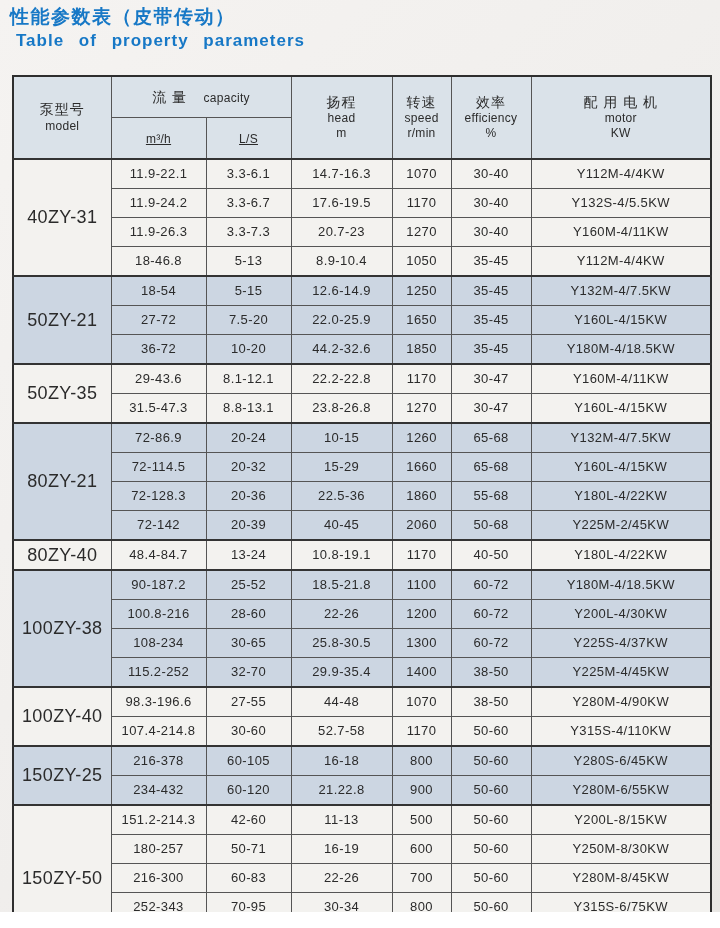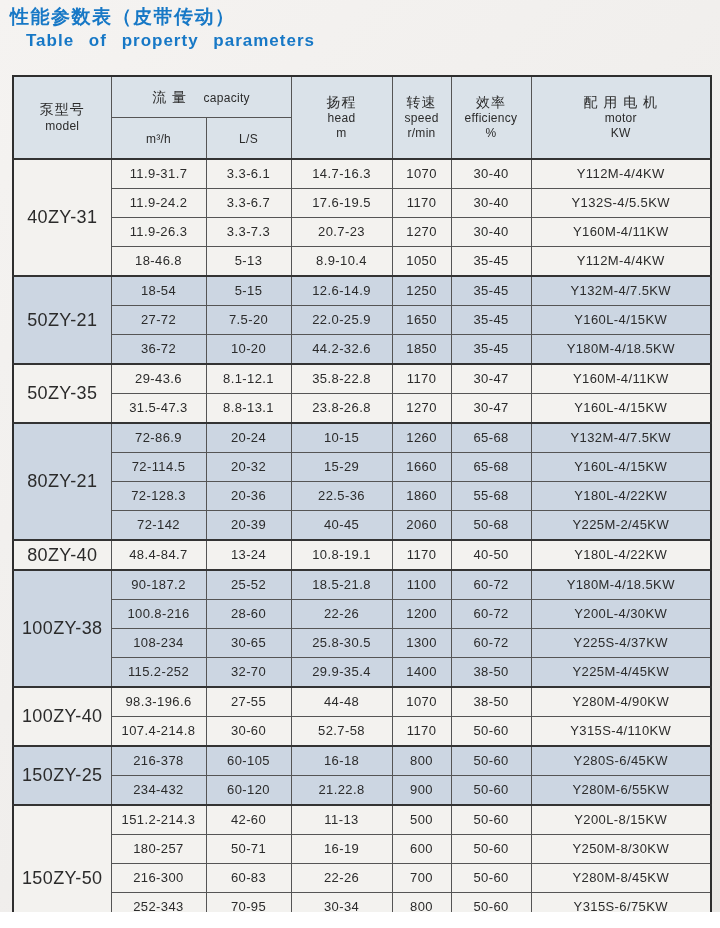--- a/index.html
+++ b/index.html
@@ -11,21 +11,21 @@
     font-family: "Liberation Sans", "DejaVu Sans", sans-serif;
     overflow: hidden;
   }
   .title-zh {
     position: absolute; left: 10px; top: 4px; margin: 0;
     font-size: 19px; font-weight: bold;
     color: var(--accent, #1778c6);
     letter-spacing: 1.5px;
   }
   .title-en {
-    position: absolute; left: 26px; top: 31px; margin: 0;
+    position: absolute; left: 16px; top: 31px; margin: 0;
     font-size: 17px; font-weight: bold;
     color: var(--accent, #1778c6);
     letter-spacing: 1px; word-spacing: 9px;
   }
   table.params {
     position: absolute; left: 12px; top: 75px;
     width: 698px;
     border-collapse: collapse;
     table-layout: fixed;
     border: 2px solid #2e2e2e;
@@ -36,21 +36,21 @@
     text-align: center;
     vertical-align: middle;
     padding: 0;
     font-weight: normal;
     line-height: 1.25;
     overflow: hidden;
     white-space: nowrap;
   }
   .params thead th { background: var(--header-bg, #dae2e9); }
   .params thead tr.h1 th { height: 40px; }
-  .params thead tr.h2 th { height: 40px; }
+  .params thead tr.h2 th { height: 40px; text-decoration: underline; }
   .params thead { border-bottom: 2px solid #333; }
   .zh { font-size: 14px; letter-spacing: 1px; }
   .en { font-size: 12px; letter-spacing: 0.3px; }
   .params tbody td { height: 28px; font-size: 13px; letter-spacing: 0.4px; }
   .params tbody tr.plain td  { background: var(--plain-row, #f3f2ef); }
   .params tbody tr.shaded td { background: var(--shaded-row, #ccd6e2); }
   .params tbody tr.group-start td { border-top: 2px solid #333; }
   .params td.model-cell { font-size: 18px; }
 </style>
 </head>
@@ -107,21 +107,21 @@
           <span class="en">m³/h</span>
         </th>
         <th>
           <span class="en">L/S</span>
         </th>
       </tr>
     </thead>
     <tbody>
         <tr class="plain group-start">
           <td rowspan="4" class="model-cell">40ZY-31</td>
-          <td>11.9-31.7</td>
+          <td>11.9-22.1</td>
           <td>3.3-6.1</td>
           <td>14.7-16.3</td>
           <td>1070</td>
           <td>30-40</td>
           <td>Y112M-4/4KW</td>
         </tr>
         <tr class="plain">
           <td>11.9-24.2</td>
           <td>3.3-6.7</td>
           <td>17.6-19.5</td>
@@ -167,21 +167,21 @@
           <td>10-20</td>
           <td>44.2-32.6</td>
           <td>1850</td>
           <td>35-45</td>
           <td>Y180M-4/18.5KW</td>
         </tr>
         <tr class="plain group-start">
           <td rowspan="2" class="model-cell">50ZY-35</td>
           <td>29-43.6</td>
           <td>8.1-12.1</td>
-          <td>35.8-22.8</td>
+          <td>22.2-22.8</td>
           <td>1170</td>
           <td>30-47</td>
           <td>Y160M-4/11KW</td>
         </tr>
         <tr class="plain">
           <td>31.5-47.3</td>
           <td>8.8-13.1</td>
           <td>23.8-26.8</td>
           <td>1270</td>
           <td>30-47</td>

